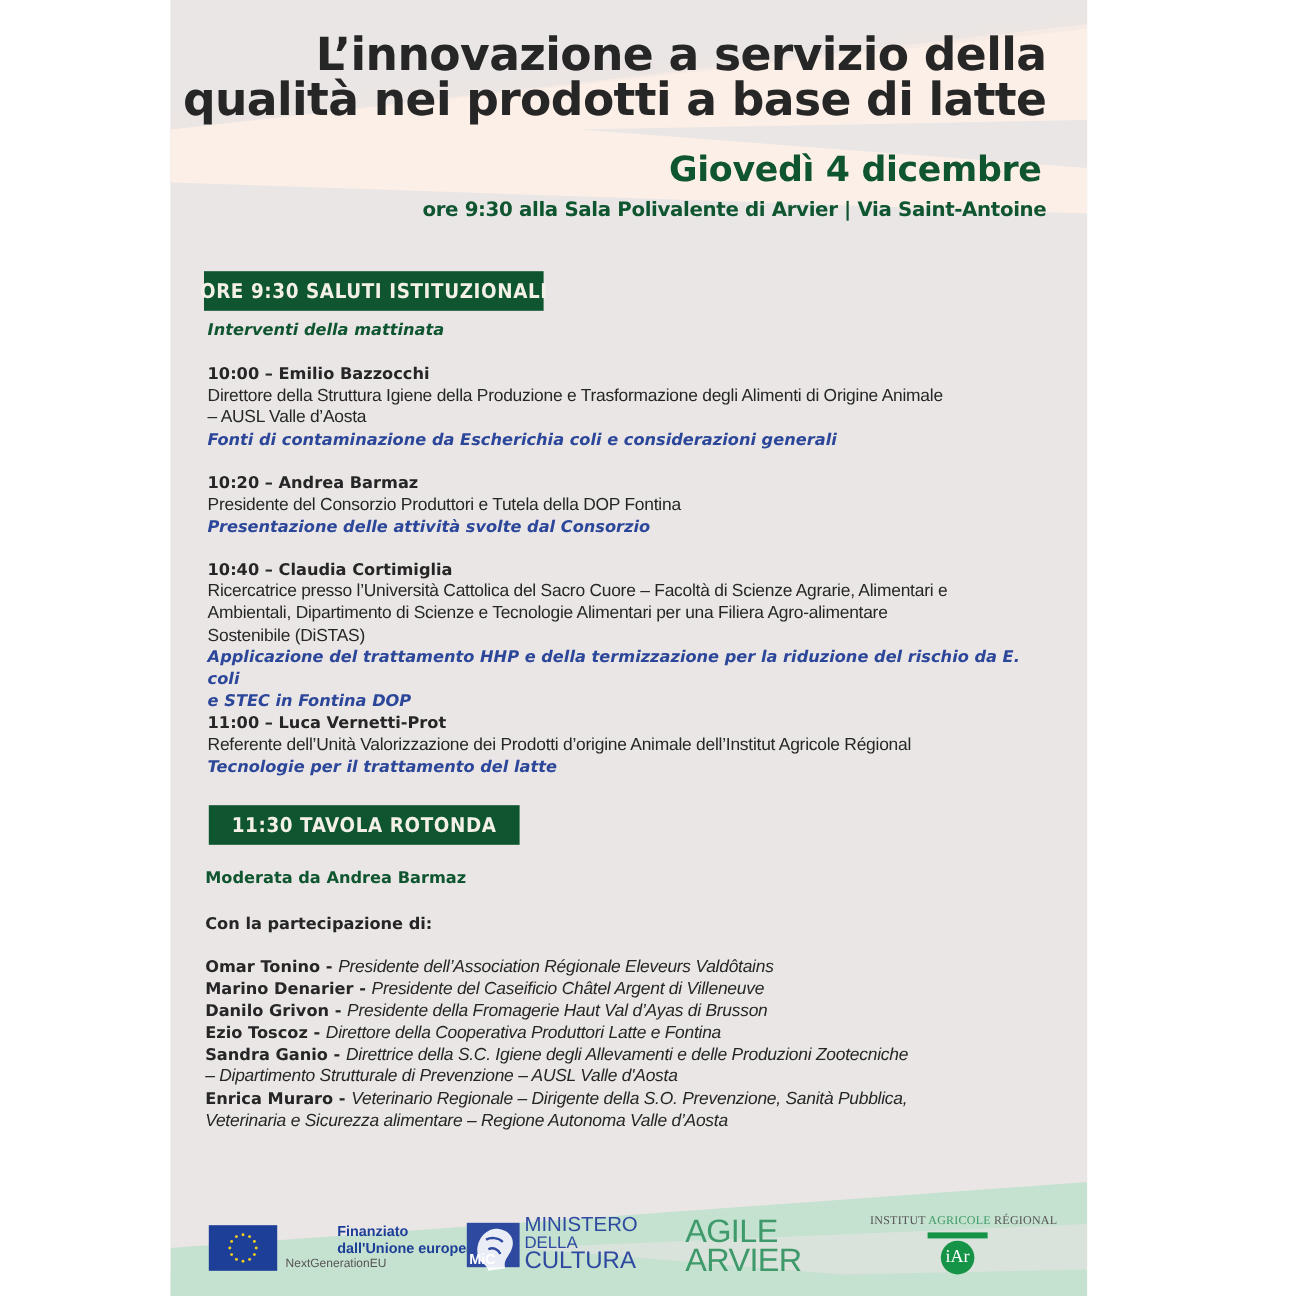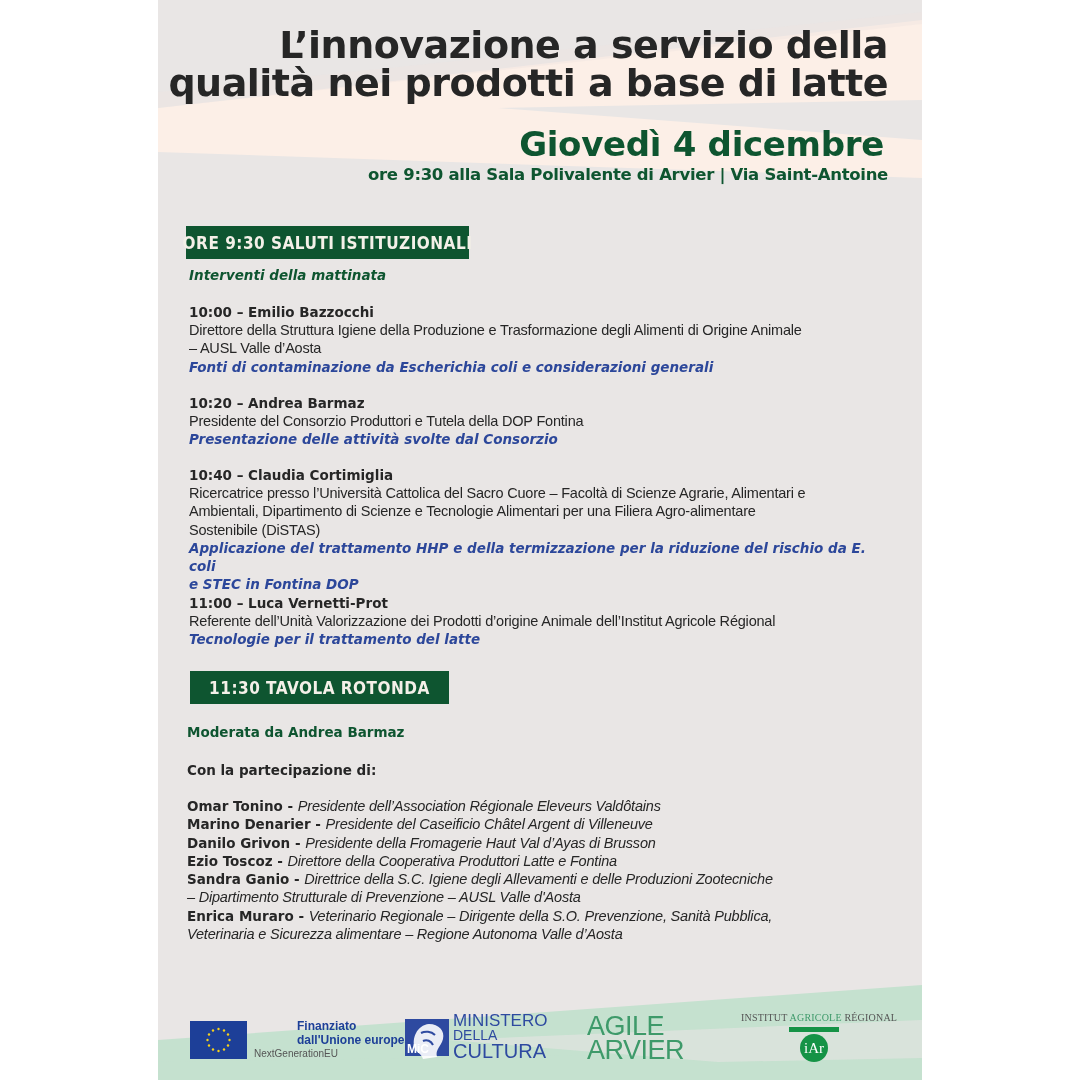--- a/index.html
+++ b/index.html
@@ -1,22 +1,22 @@
 <!DOCTYPE html>
 <html><head>
 <meta charset="utf-8">
 <style>
   html, body { margin:0; padding:0; background:#ffffff; }
   body { width:1080px; height:1080px; position:relative; overflow:hidden; font-family:"DejaVu Sans", sans-serif; }
-  .poster { position:absolute; left:158px; top:0; width:764px; height:1080px; background:#e9e6e5; overflow:hidden; }
+  .poster { position:absolute; left:142px; top:0; width:764px; height:1080px; background:#e9e6e5; overflow:hidden; }
   .bg-shape { position:absolute; left:0; top:0; width:764px; height:1080px; }
 
   .title { position:absolute; right:34px; top:26px; text-align:right; color:#262626; font-weight:bold; font-size:38px; line-height:38px; letter-spacing:-0.5px; }
   .title div { white-space:nowrap; }
-  .date { position:absolute; right:38px; top:124px; color:#0e5530; font-weight:bold; font-size:34px; letter-spacing:-0.3px; white-space:nowrap; }
+  .date { position:absolute; right:38px; top:124px; color:#0e5530; font-weight:bold; font-size:29px; letter-spacing:-0.3px; white-space:nowrap; }
   .venue { position:absolute; right:34px; top:165px; color:#0e5530; font-weight:bold; font-size:16.5px; letter-spacing:-0.3px; white-space:nowrap; }
 
   .banner { position:absolute; background:#0e5530; color:#f4f0e8; font-family:"DejaVu Sans Condensed","DejaVu Sans", sans-serif; font-weight:bold; font-size:17px; letter-spacing:0.5px; display:flex; align-items:center; justify-content:center; white-space:nowrap; }
   .banner1 { left:28px; top:226px; width:283px; height:33px; }
   .banner2 { left:32px; top:671px; width:259px; height:33px; }
 
   .subhead { position:absolute; color:#0e5530; font-weight:bold; font-size:13.5px; white-space:nowrap;font-style:italic; }
   .subhead1 { left:31px; top:267px; }
 
   .talk { position:absolute; left:31px; width:700px; font-size:13.5px; line-height:18.2px; color:#262626; }

